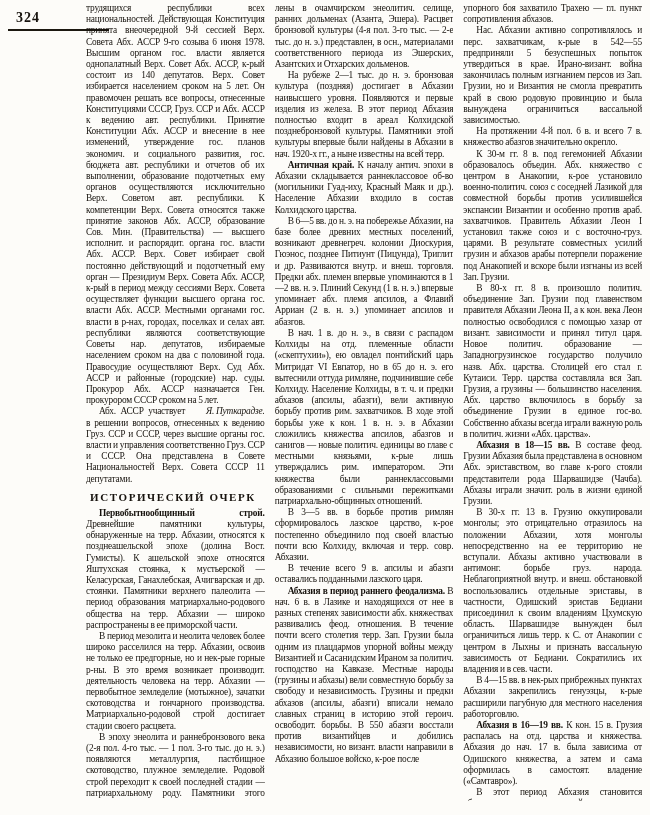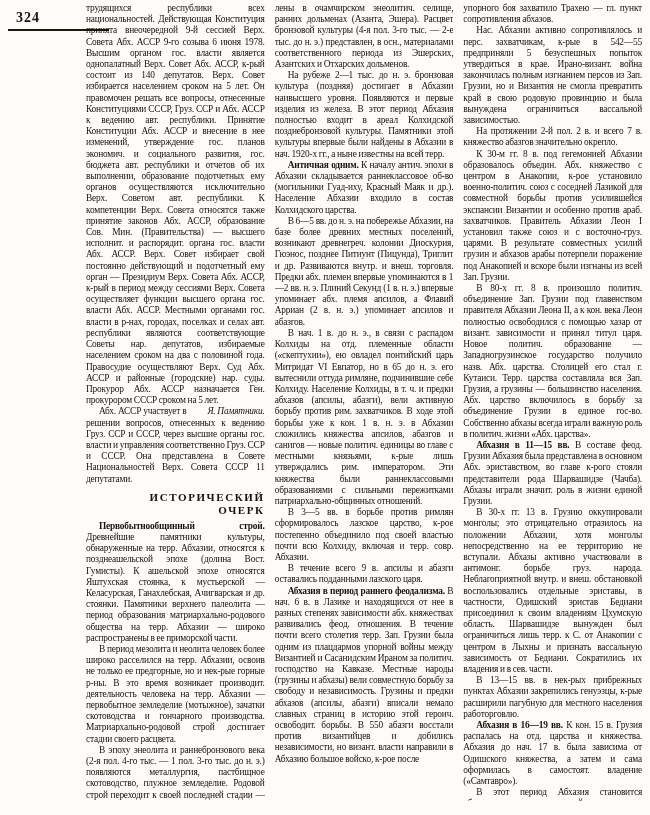--- a/index.html
+++ b/index.html
@@ -31,57 +31,57 @@
     margin:0;
     font-size:9.4px;line-height:11.2px;
     text-align:justify;
     letter-spacing:-0.2px;word-spacing:-0.3px;
   }
   .col p.continuation{text-indent:0;}
   .col p.body{text-indent:13px;}
   .col p b{font-weight:bold;}
   .byline{float:right;font-style:italic;padding-left:8px;}
   .section-heading{
-    margin:6px 0 4px 16px;
+    margin:6px 0 4px 4px;
     font-size:11px;font-weight:bold;
-    text-align:right;letter-spacing:1.6px;
+    text-align:left;letter-spacing:1.6px;
     line-height:13px;
   }
 </style>
 </head>
 <body>
 
 <div class="page">
   <div class="page-number">324</div>
   <div class="header-rule"></div>
   <div class="text-columns">
     <div class="col">
         <p class="continuation">трудящихся республики всех национальностей. Действующая Конституция принята внеочередной 9-й сессией Верх. Совета Абх. АССР 9-го созыва 6 июня 1978. Высшим органом гос. власти является однопалатный Верх. Совет Абх. АССР, к-рый состоит из 140 депутатов. Верх. Совет избирается населением сроком на 5 лет. Он правомочен решать все вопросы, отнесенные Конституциями СССР, Груз. ССР и Абх. АССР к ведению авт. республики. Принятие Конституции Абх. АССР и внесение в нее изменений, утверждение гос. планов экономич. и социального развития, гос. бюджета авт. республики и отчетов об их выполнении, образование подотчетных ему органов осуществляются исключительно Верх. Советом авт. республики. К компетенции Верх. Совета относятся также принятие законов Абх. АССР, образование Сов. Мин. (Правительства) — высшего исполнит. и распорядит. органа гос. власти Абх. АССР. Верх. Совет избирает свой постоянно действующий и подотчетный ему орган — Президиум Верх. Совета Абх. АССР, к-рый в период между сессиями Верх. Совета осуществляет функции высшего органа гос. власти Абх. АССР. Местными органами гос. власти в р-нах, городах, поселках и селах авт. республики являются соответствующие Советы нар. депутатов, избираемые населением сроком на два с половиной года. Правосудие осуществляют Верх. Суд Абх. АССР и районные (городские) нар. суды. Прокурор Абх. АССР назначается Ген. прокурором СССР сроком на 5 лет.</p>
-        <p class="body"><span class="byline">Я. Памятники.</span>Абх. АССР участвует в решении вопросов, отнесенных к ведению Груз. ССР и СССР, через высшие органы гос. власти и управления соответственно Груз. ССР и СССР. Она представлена в Совете Национальностей Верх. Совета СССР 11 депутатами.</p>
+        <p class="body"><span class="byline">Я. Путкарадзе.</span>Абх. АССР участвует в решении вопросов, отнесенных к ведению Груз. ССР и СССР, через высшие органы гос. власти и управления соответственно Груз. ССР и СССР. Она представлена в Совете Национальностей Верх. Совета СССР 11 депутатами.</p>
         <h2 class="section-heading">ИСТОРИЧЕСКИЙ ОЧЕРК</h2>
         <p class="body"><b>Первобытнообщинный строй. </b>Древнейшие памятники культуры, обнаруженные на терр. Абхазии, относятся к позднеашельской эпохе (долина Вост. Гумисты). К ашельской эпохе относятся Яштухская стоянка, к мустьерской — Келасурская, Ганахлебская, Ачигварская и др. стоянки. Памятники верхнего палеолита — период образования матриархально-родового общества на терр. Абхазии — широко распространены в ее приморской части.</p>
         <p class="body">В период мезолита и неолита человек более широко расселился на терр. Абхазии, освоив не только ее предгорные, но и нек-рые горные р-ны. В это время возникает производит. деятельность человека на терр. Абхазии — первобытное земледелие (мотыжное), зачатки скотоводства и гончарного производства. Матриархально-родовой строй достигает стадии своего расцвета.</p>
         <p class="body">В эпоху энеолита и раннебронзового века (2-я пол. 4-го тыс. — 1 пол. 3-го тыс. до н. э.) появляются металлургия, пастбищное скотоводство, плужное земледелие. Родовой строй переходит к своей последней стадии — патриархальному роду. Памятники этого периода представ-</p>
       </div>
     <div class="col">
         <p class="continuation">лены в очамчирском энеолитич. селище, ранних дольменах (Азанта, Эшера). Расцвет бронзовой культуры (4-я пол. 3-го тыс. — 2-е тыс. до н. э.) представлен, в осн., материалами соответственного периода из Эшерских, Азантских и Отхарских дольменов.</p>
         <p class="body">На рубеже 2—1 тыс. до н. э. бронзовая культура (поздняя) достигает в Абхазии наивысшего уровня. Появляются и первые изделия из железа. В этот период Абхазия полностью входит в ареал Колхидской позднебронзовой культуры. Памятники этой культуры впервые были найдены в Абхазии в нач. 1920-х гг., а ныне известны на всей терр.</p>
-        <p class="body"><b>Античная одним. </b>К началу антич. эпохи в Абхазии складывается раннеклассовое об-во (могильники Гуад-иху, Красный Маяк и др.). Население Абхазии входило в состав Колхидского царства.</p>
+        <p class="body"><b>Античная край. </b>К началу антич. эпохи в Абхазии складывается раннеклассовое об-во (могильники Гуад-иху, Красный Маяк и др.). Население Абхазии входило в состав Колхидского царства.</p>
         <p class="body">В 6—5 вв. до н. э. на побережье Абхазии, на базе более древних местных поселений, возникают древнегреч. колонии Диоскурия, Гюэнос, позднее Питиунт (Пицунда), Триглит и др. Развиваются внутр. и внеш. торговля. Предки абх. племен впервые упоминаются в 1—2 вв. н. э. Плиний Секунд (1 в. н. э.) впервые упоминает абх. племя апсилов, а Флавий Арриан (2 в. н. э.) упоминает апсилов и абазгов.</p>
         <p class="body">В нач. 1 в. до н. э., в связи с распадом Колхиды на отд. племенные области («скептухии»), ею овладел понтийский царь Митридат VI Евпатор, но в 65 до н. э. его вытеснили оттуда римляне, подчинившие себе Колхиду. Население Колхиды, в т. ч. и предки абхазов (апсилы, абазги), вели активную борьбу против рим. захватчиков. В ходе этой борьбы уже к кон. 1 в. н. э. в Абхазии сложились княжества апсилов, абазгов и санигов — новые политич. единицы во главе с местными князьями, к-рые лишь утверждались рим. императором. Эти княжества были раннеклассовыми образованиями с сильными пережитками патриархально-общинных отношений.</p>
         <p class="body">В 3—5 вв. в борьбе против римлян сформировалось лазское царство, к-рое постепенно объединило под своей властью почти всю Колхиду, включая и терр. совр. Абхазии.</p>
         <p class="body">В течение всего 9 в. апсилы и абазги оставались подданными лазского царя.</p>
         <p class="body"><b>Абхазия в период раннего феодализма. </b>В нач. 6 в. в Лазике и находящихся от нее в разных степенях зависимости абх. княжествах развивались феод. отношения. В течение почти всего столетия терр. Зап. Грузии была одним из плацдармов упорной войны между Византией и Сасанидским Ираном за политич. господство на Кавказе. Местные народы (грузины и абхазы) вели совместную борьбу за свободу и независимость. Грузины и предки абхазов (апсилы, абазги) вписали немало славных страниц в историю этой героич. освободит. борьбы. В 550 абазги восстали против византийцев и добились независимости, но визант. власти направили в Абхазию большое войско, к-рое после</p>
       </div>
     <div class="col">
         <p class="continuation">упорного боя захватило Трахею — гл. пункт сопротивления абхазов.</p>
         <p class="body">Нас. Абхазии активно сопротивлялось и перс. захватчикам, к-рые в 542—55 предприняли 5 безуспешных попыток утвердиться в крае. Ирано-визант. война закончилась полным изгнанием персов из Зап. Грузии, но и Византия не смогла превратить край в свою родовую провинцию и была вынуждена ограничиться вассальной зависимостью.</p>
-        <p class="body">На протяжении 2-й пол. 2 в. и всего 7 в. княжество абазгов значительно окрепло.</p>
+        <p class="body">На протяжении 4-й пол. 6 в. и всего 7 в. княжество абазгов значительно окрепло.</p>
         <p class="body">К 30-м гг. 8 в. под гегемонией Абхазии образовалось объедин. Абх. княжество с центром в Анакопии, к-рое установило военно-политич. союз с соседней Лазикой для совместной борьбы против усилившейся экспансии Византии и особенно против араб. захватчиков. Правитель Абхазии Леон I установил также союз и с восточно-груз. царями. В результате совместных усилий грузин и абхазов арабы потерпели поражение под Анакопией и вскоре были изгнаны из всей Зап. Грузии.</p>
         <p class="body">В 80-х гг. 8 в. произошло политич. объединение Зап. Грузии под главенством правителя Абхазии Леона II, а к кон. века Леон полностью освободился с помощью хазар от визант. зависимости и принял титул царя. Новое политич. образование — Западногрузинское государство получило назв. Абх. царства. Столицей его стал г. Кутаиси. Терр. царства составляла вся Зап. Грузия, а грузины — большинство населения. Абх. царство включилось в борьбу за объединение Грузии в единое гос-во. Собственно абхазы всегда играли важную роль в политич. жизни «Абх. царства».</p>
-        <p class="body"><b>Абхазия в 11—15 вв. </b>В составе феод. Грузии Абхазия была представлена в основном Абх. эриставством, во главе к-рого стояли представители рода Шарвашидзе (Чачба). Абхазы играли значит. роль в жизни единой Грузии.</p>
+        <p class="body"><b>Абхазия в 18—15 вв. </b>В составе феод. Грузии Абхазия была представлена в основном Абх. эриставством, во главе к-рого стояли представители рода Шарвашидзе (Чачба). Абхазы играли значит. роль в жизни единой Грузии.</p>
         <p class="body">В 30-х гг. 13 в. Грузию оккупировали монголы; это отрицательно отразилось на положении Абхазии, хотя монголы непосредственно на ее территорию не вступали. Абхазы активно участвовали в антимонг. борьбе груз. народа. Неблагоприятной внутр. и внеш. обстановкой воспользовались отдельные эриставы, в частности, Одишский эристав Бедиани присоединил к своим владениям Цхумскую область. Шарвашидзе вынужден был ограничиться лишь терр. к С. от Анакопии с центром в Лыхны и признать вассальную зависимость от Бедиани. Сократились их владения и в сев. части.</p>
-        <p class="body">В 13—15 вв. в нек-рых прибрежных пунктах Абхазии закрепились генуэзцы, к-рые расширили пагубную для местного населения работорговлю.</p>
+        <p class="body">В 4—15 вв. в нек-рых прибрежных пунктах Абхазии закрепились генуэзцы, к-рые расширили пагубную для местного населения работорговлю.</p>
         <p class="body"><b>Абхазия в 16—19 вв. </b>К кон. 15 в. Грузия распалась на отд. царства и княжества. Абхазия до нач. 17 в. была зависима от Одишского княжества, а затем и сама оформилась в самостоят. владение («Самтавро»).</p>
         <p class="body">В этот период Абхазия становится объектом все возрастающей агрессии со стороны султанской Турции, к-рая в 70-х гг. 16 в. захватила</p>
       </div>
   </div>
 </div>
 
 </body></html>

